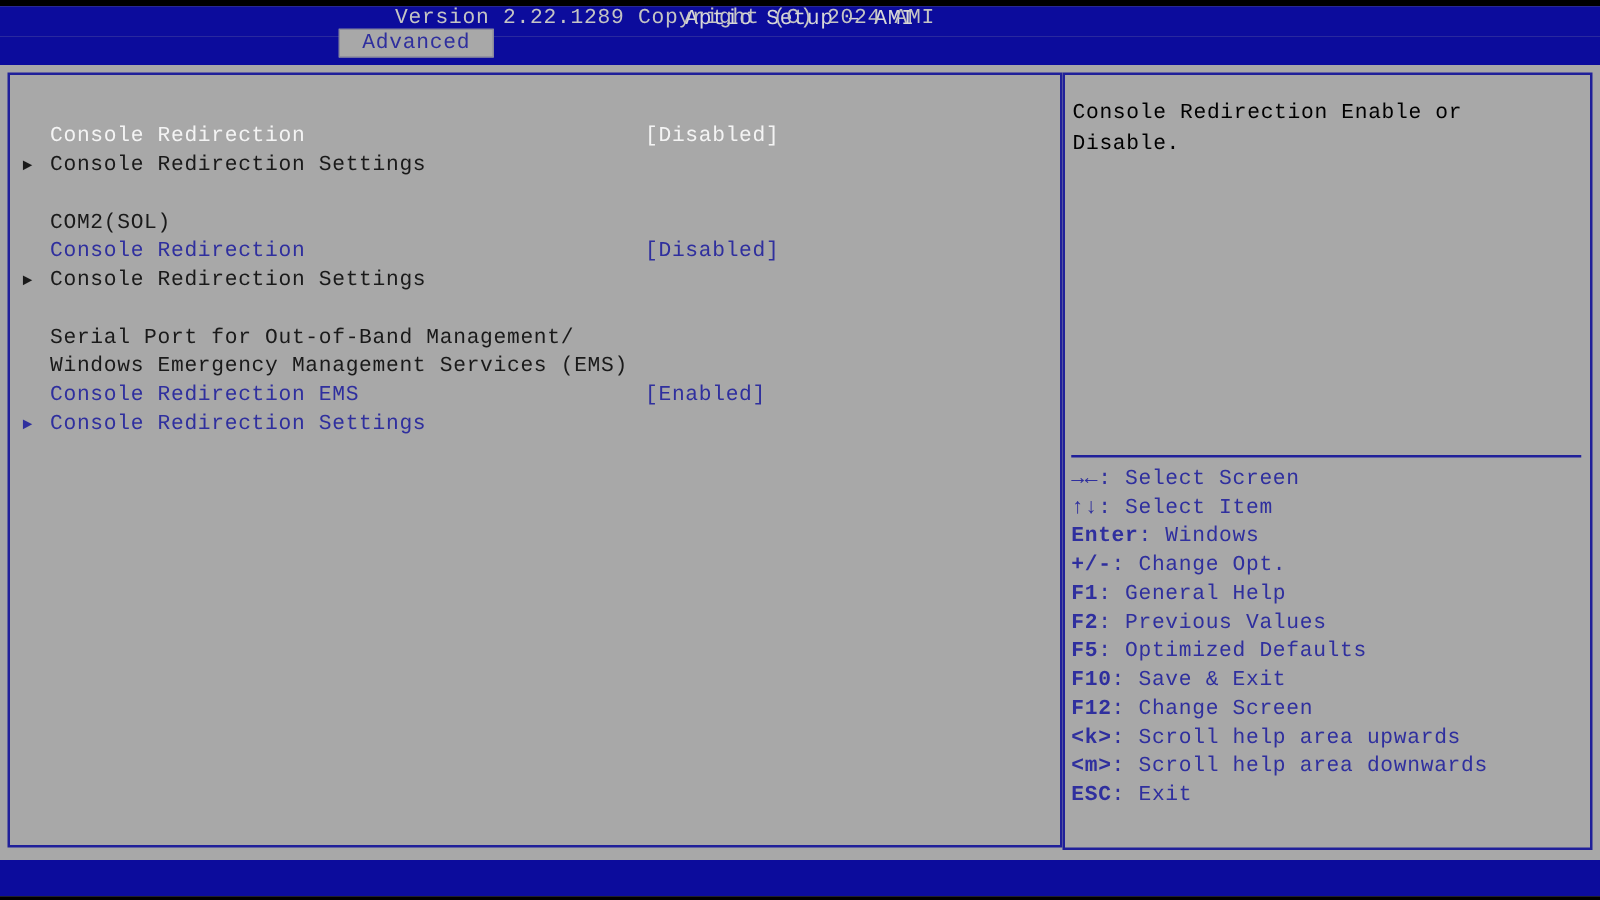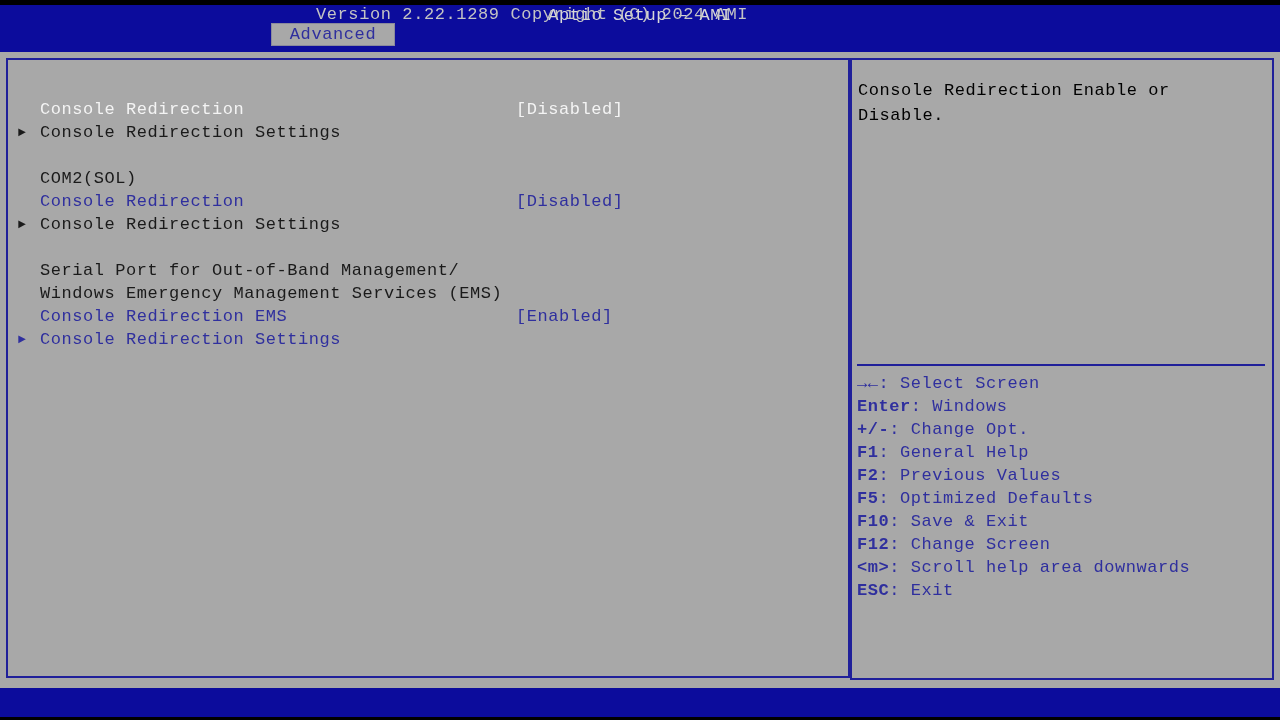--- a/index.html
+++ b/index.html
@@ -211,27 +211,29 @@
         <div class="row"><span class="label c-blue">Console Redirection EMS</span><span class="value c-blue">[Enabled]</span></div>
         <div class="row"><span class="arrow c-blue">►</span><span class="label c-blue">Console Redirection Settings</span></div>
       </div>
   </div>
 
   <div class="panel-right">
     <div class="help-text">Console Redirection Enable or Disable.</div>
     <div class="help-sep"></div>
     <div class="legend" id="legend-root">
         <div class="legend-row"><span class="keys">→←</span><span>: Select Screen</span></div>
+        <div class="legend-row"><span class="keys">↑↓</span><span>: Select Item</span></div>
         <div class="legend-row"><span class="keys">Enter</span><span>: Windows</span></div>
         <div class="legend-row"><span class="keys">+/-</span><span>: Change Opt.</span></div>
         <div class="legend-row"><span class="keys">F1</span><span>: General Help</span></div>
         <div class="legend-row"><span class="keys">F2</span><span>: Previous Values</span></div>
         <div class="legend-row"><span class="keys">F5</span><span>: Optimized Defaults</span></div>
         <div class="legend-row"><span class="keys">F10</span><span>: Save &amp; Exit</span></div>
         <div class="legend-row"><span class="keys">F12</span><span>: Change Screen</span></div>
+        <div class="legend-row"><span class="keys">&lt;k&gt;</span><span>: Scroll help area upwards</span></div>
         <div class="legend-row"><span class="keys">&lt;m&gt;</span><span>: Scroll help area downwards</span></div>
         <div class="legend-row"><span class="keys">ESC</span><span>: Exit</span></div>
       </div>
   </div>
 
   <div class="footer"></div>
   <div class="footer-text">Version 2.22.1289 Copyright (C) 2024 AMI</div>
   <div class="bottom-black"></div>
 
 </div>

